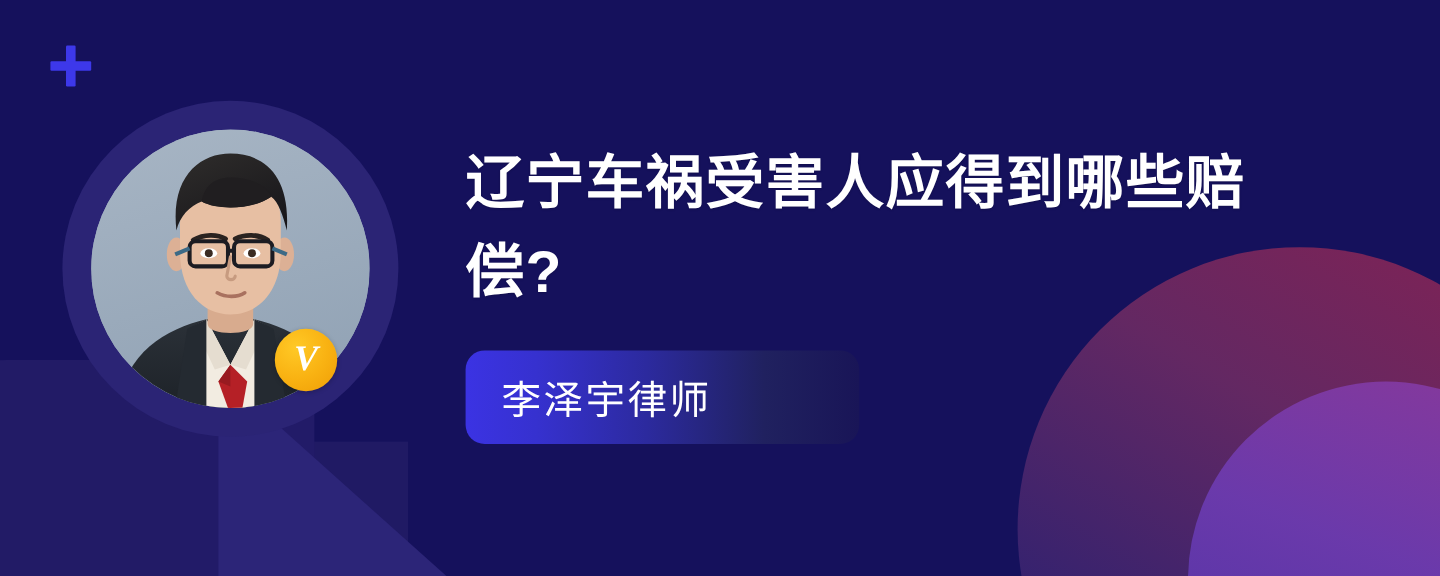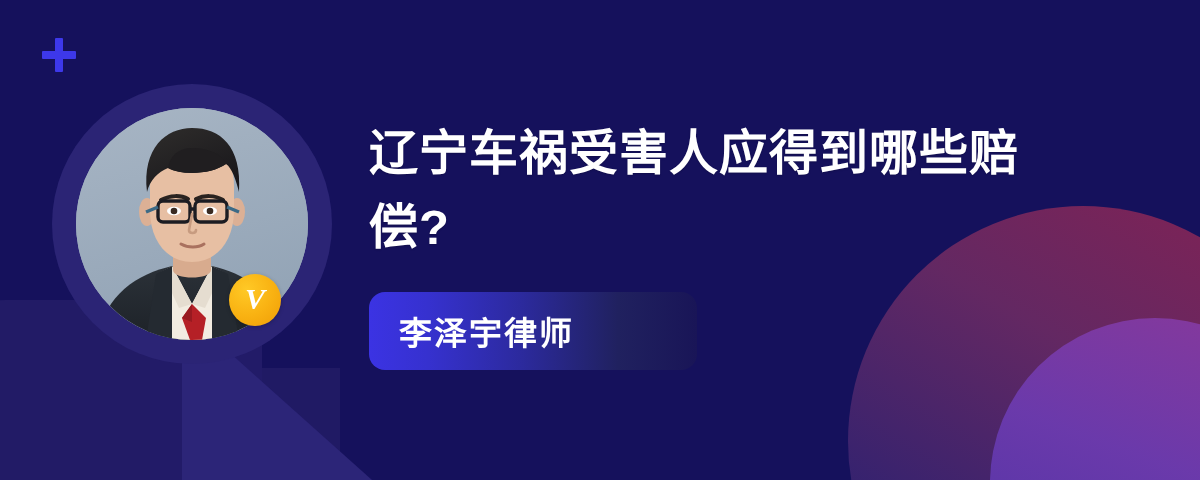--- a/index.html
+++ b/index.html
@@ -126,21 +126,21 @@
     font-weight:700;
     font-style:italic;
     line-height:1;
     font-family:"Liberation Serif","DejaVu Serif",serif;
     transform:translateY(-1px);
   }
 
   
   .content {
     position:absolute;
-    left:369px; top:116px;
+    left:388px; top:116px;
     width:700px;
   }
   .headline {
     color:#ffffff;
     font-size:49px;
     font-weight:700;
     line-height:74px;
     letter-spacing:1px;
     width:680px;
     text-shadow:0 1px 2px rgba(0,0,0,.18);
@@ -151,21 +151,21 @@
     align-items:center;
     margin-top:28px;
     height:78px;
     padding:0 44px 0 30px;
     min-width:328px;
     border:none;
     border-radius:16px;
     background:linear-gradient(90deg,#3b33e3 0%,#3631cf 18%,#2c2a9e 46%,#20215f 76%,#191557 100%);
     color:#ffffff;
     font-size:33px;
-    font-weight:700;
+    font-weight:400;
     letter-spacing:2px;
     font-family:inherit;
     cursor:pointer;
     text-align:left;
   }
 </style>
 </head>
 <body>
 
 <div class="banner">

